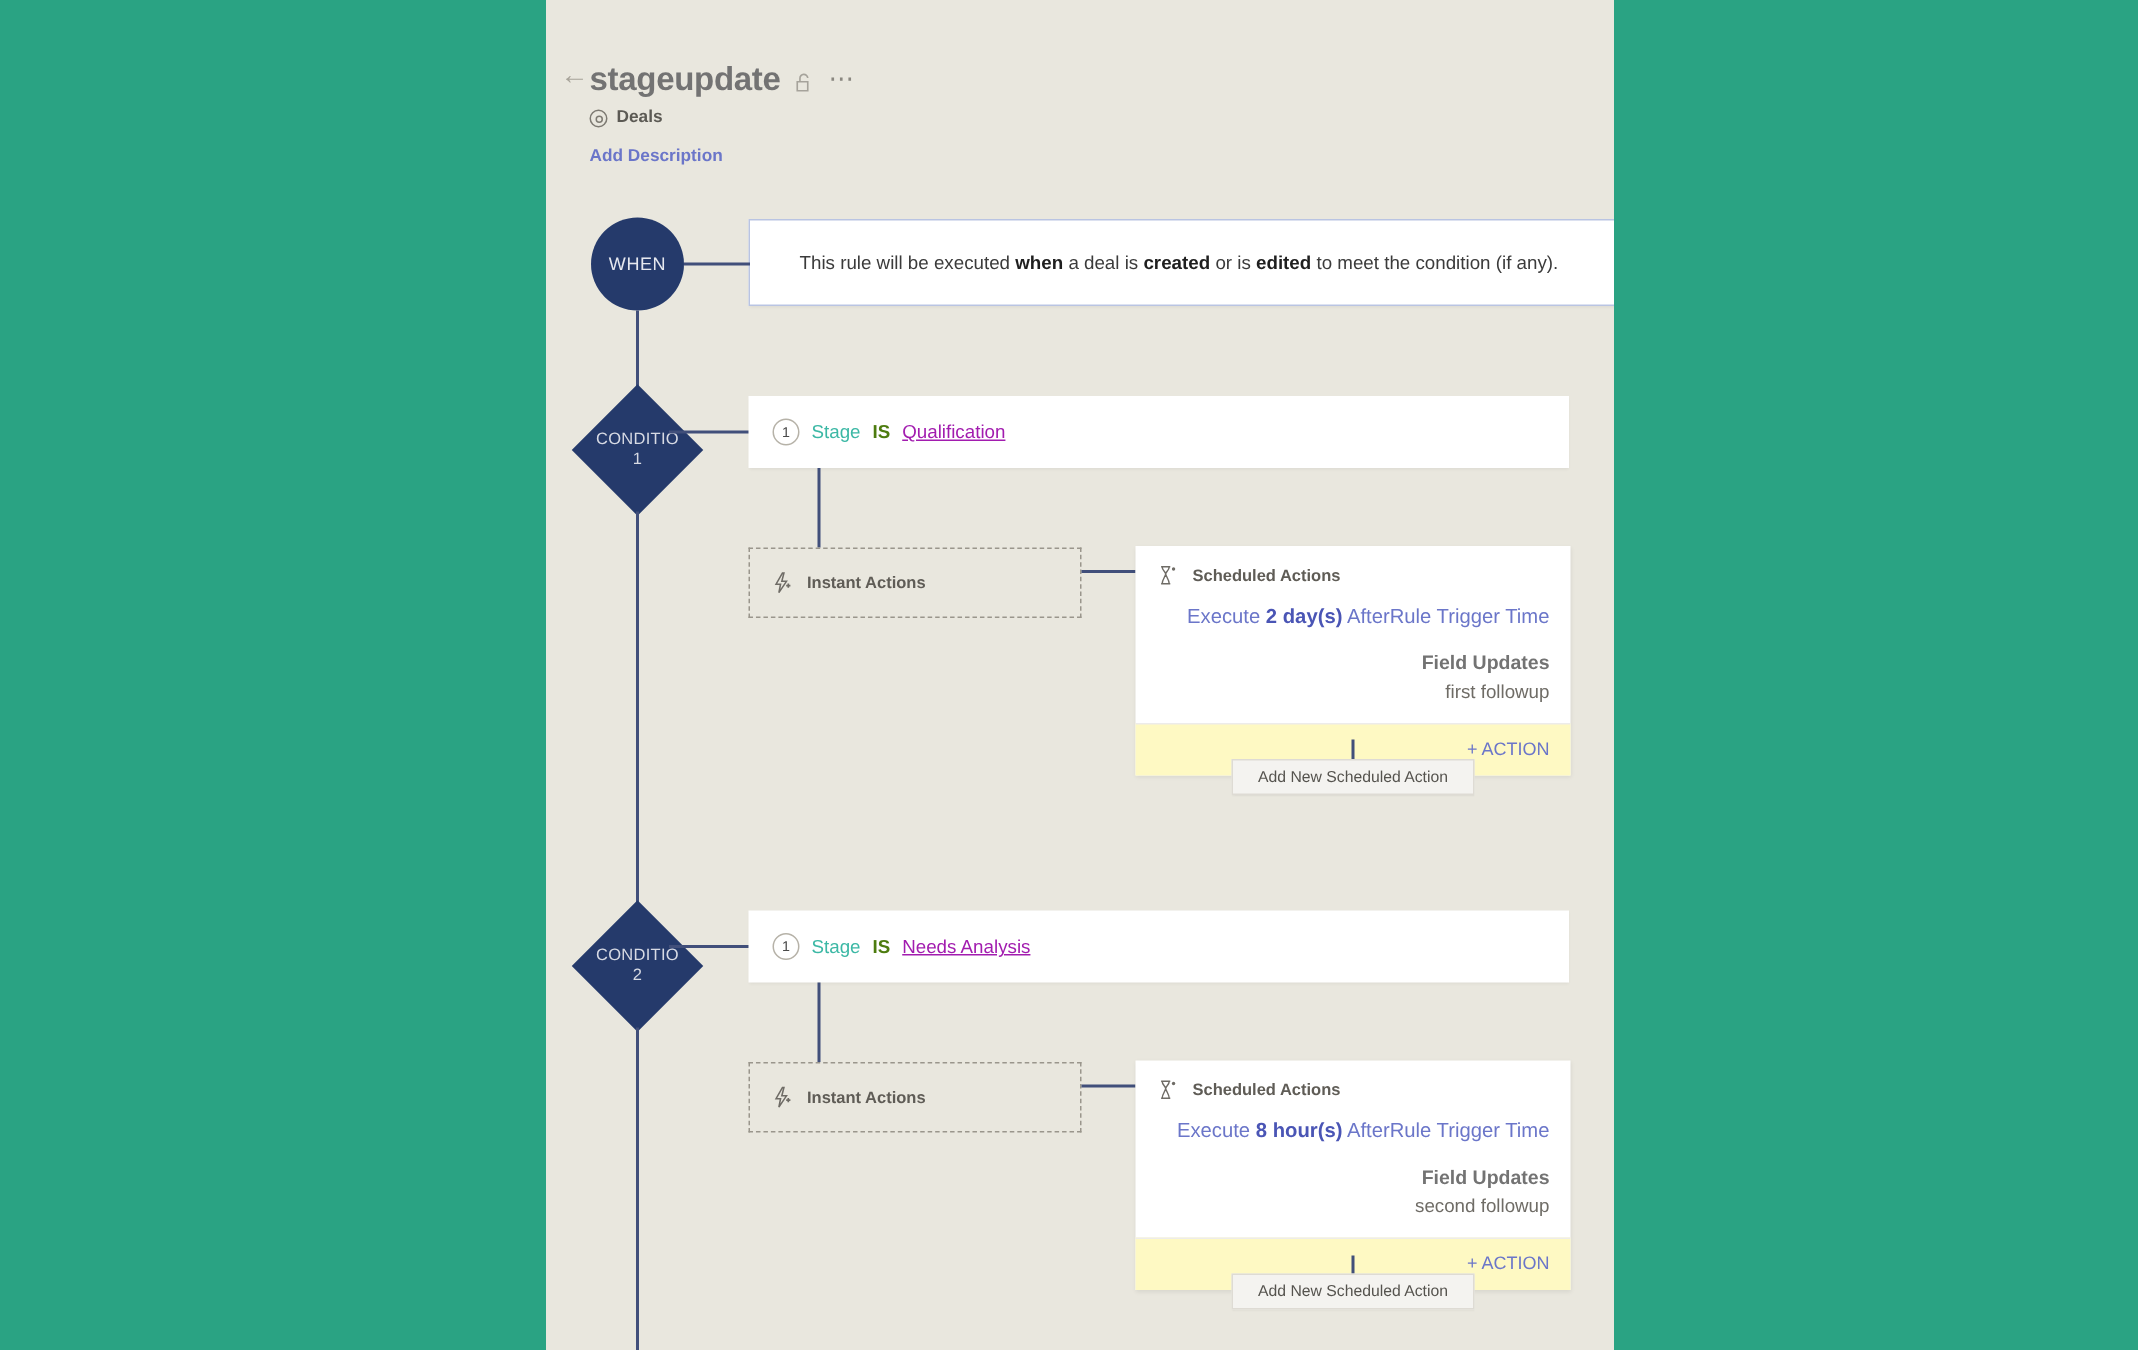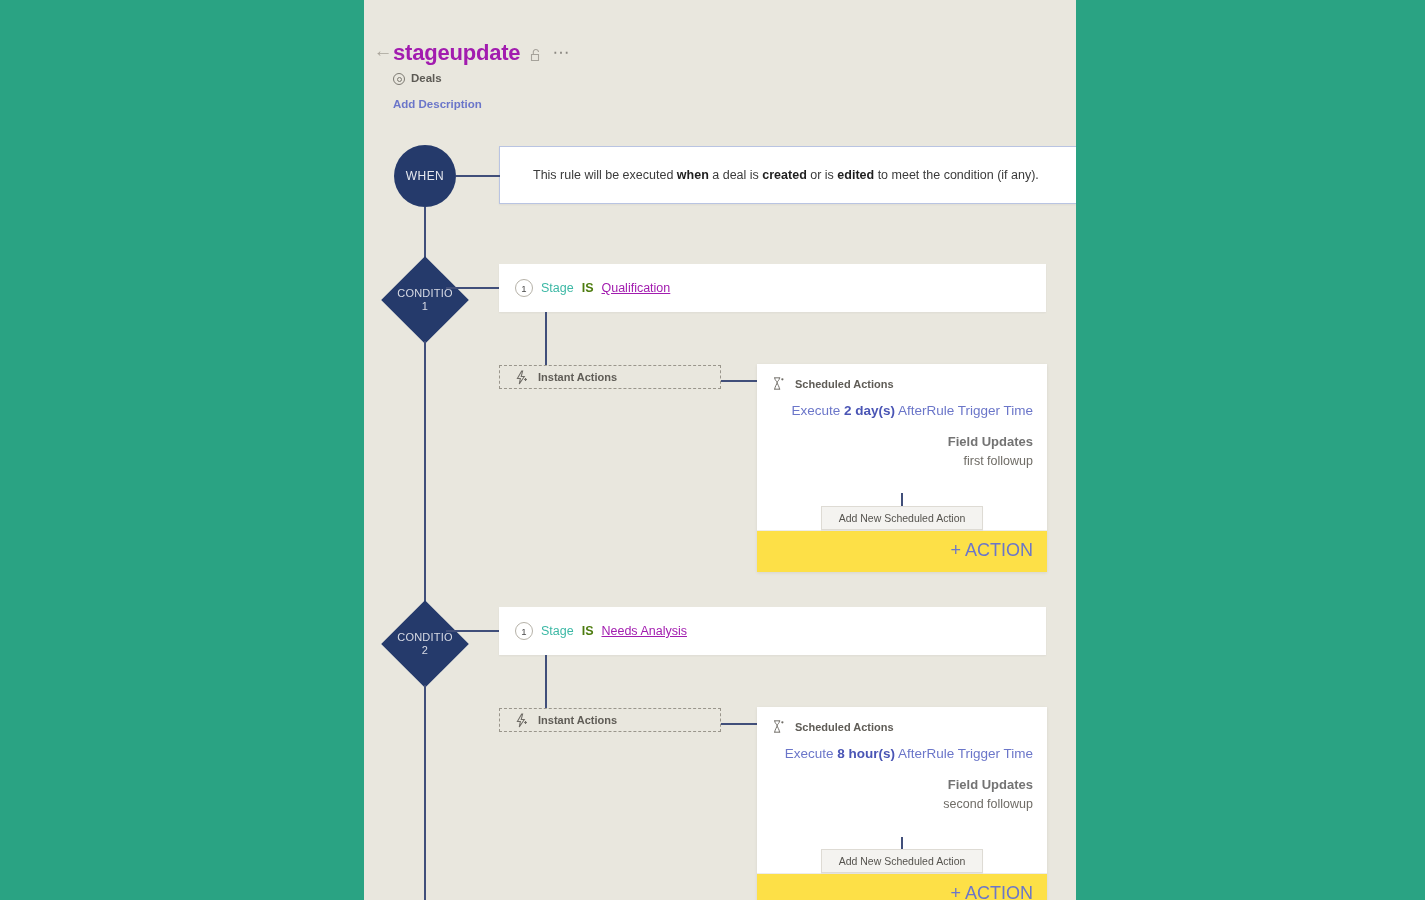--- a/index.html
+++ b/index.html
@@ -19,21 +19,21 @@
   }
 
   
   .hdr{position:absolute;left:0;top:0;width:712px;height:130px;}
   .back-arrow{
     position:absolute;left:8px;top:40px;width:22px;height:22px;
     color:#a8a49a;font-size:19px;line-height:22px;text-align:center;cursor:pointer;
   }
   .title-row{position:absolute;left:29px;top:40px;display:flex;align-items:center;gap:9px;}
   .title{
-    font-size:22px;font-weight:bold;color:#a21caf;letter-spacing:-0.2px;
+    font-size:22px;font-weight:bold;color:#737373;letter-spacing:-0.2px;
   }
   .lock-icon{width:14px;height:15px;position:relative;top:2px;opacity:.72;}
   .dots-icon{
     color:#8a8780;font-size:17px;letter-spacing:1px;line-height:10px;
     position:relative;top:0px;cursor:pointer;
   }
   .module-row{position:absolute;left:29px;top:72px;display:flex;gap:6px;}
   .module-icon{
     width:10px;height:10px;border:1.2px solid #7d7a72;border-radius:50%;
     position:relative;top:1px;
@@ -99,41 +99,41 @@
     width:16px;height:16px;border:1px solid #b6b2a8;border-radius:50%;
     display:flex;align-items:center;justify-content:center;
     font-size:9.5px;color:#4a4a4a;background:#fff;
   }
   .crit .fld{color:#3cb8a5;}
   .crit .op{color:#4d7c0f;font-weight:bold;}
   .crit .val{color:#a21caf;text-decoration:underline;}
 
   
   .instant{
-    position:absolute;left:135px;width:222px;height:24px;
+    position:absolute;left:135px;width:222px;height:47px;
     border:1px dashed #9a968c;background:transparent;
     display:flex;align-items:center;gap:9px;padding-left:14px;
     box-sizing:border-box;cursor:pointer;
   }
   .instant .txt{font-size:11px;color:#5f5c56;font-weight:bold;}
 
   
   .sched{
     position:absolute;left:393px;width:290px;
     background:#ffffff;box-shadow:0 1px 3px rgba(0,0,0,.08);text-align:right;
   }
   .sched-hd{display:flex;align-items:center;gap:10px;padding:12px 0 0 14px;}
   .sched-hd .txt{font-size:11px;color:#5f5c56;font-weight:bold;}
   .sched-exec{font-size:13.5px;color:#6b76c9;padding:12px 14px 0 14px;}
   .sched-exec b{color:#4a55b5;}
   .sched-fu{font-size:13px;font-weight:bold;color:#737373;padding:16px 14px 0 14px;}
   .sched-val{font-size:12.5px;color:#6f6c66;padding:5px 14px 14px 14px;}
   .sched-action{
-    border-top:1px solid #edecea;background:#fde047;
-    font-size:18px;color:#6b76c9;padding:9px 14px 11px 14px;cursor:pointer;margin-top:48px;
+    border-top:1px solid #edecea;background:#fef9c3;
+    font-size:12px;color:#6b76c9;padding:9px 14px 11px 14px;cursor:pointer;
   }
 
   
   .add-sched{
     position:absolute;width:162px;height:24px;background:#f4f3f0;
     border:1px solid #dedbd4;
     display:flex;align-items:center;justify-content:center;
     font-size:10.5px;color:#55534e;cursor:pointer;box-sizing:border-box;
     box-shadow:0 1px 1px rgba(0,0,0,.04);
   }

